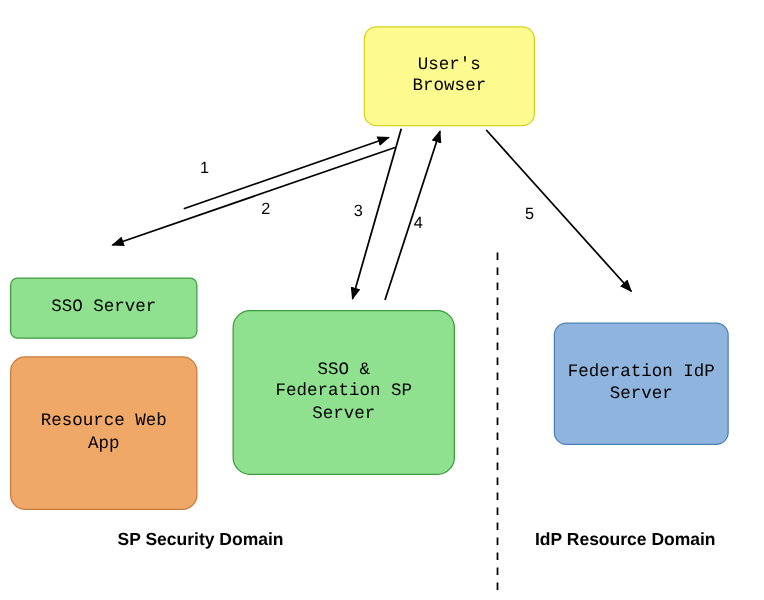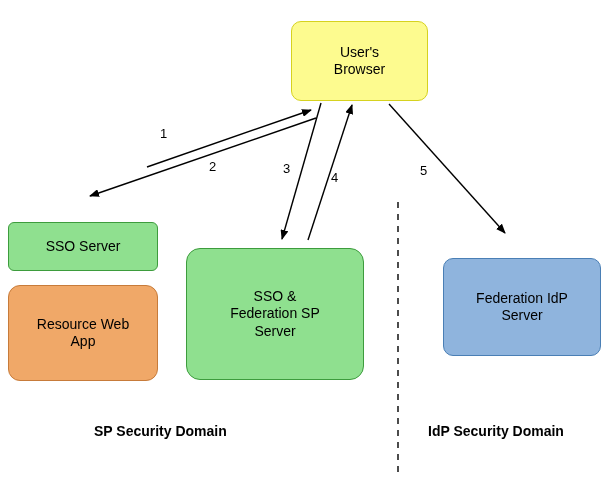--- a/index.html
+++ b/index.html
@@ -26,48 +26,49 @@
     position: absolute;
     box-sizing: border-box;
     display: flex;
     align-items: center;
     justify-content: center;
     text-align: center;
     font-size: 14px;
     color: #000000;
     line-height: 1.25;
     white-space: pre-line;
+    font-family: Liberation Mono, monospace;
   }
   #node-browser {
     left: 291px; top: 21px; width: 137px; height: 80px;
     background: #fdfb8f;
     border: 1px solid #d6d21f;
     border-radius: 10px;
   }
   #node-sso-agent {
     left: 8px; top: 222px; width: 150px; height: 49px;
     background: #8fe08f;
     border: 1px solid #3d9c3d;
     border-radius: 6px;
   }
   #node-resource-web-app {
-    left: 8px; top: 285px; width: 150px; height: 96px;
+    left: 8px; top: 285px; width: 150px; height: 123px;
     background: #f0a868;
     border: 1px solid #c77b3a;
     border-radius: 12px;
   }
   #node-sp-server {
     left: 186px; top: 248px; width: 178px; height: 132px;
     background: #8fe08f;
     border: 1px solid #3d9c3d;
     border-radius: 14px;
     justify-content: center;
   }
   #node-idp-server {
-    left: 443px; top: 258px; width: 158px; height: 98px;
+    left: 443px; top: 258px; width: 140px; height: 98px;
     background: #8fb4dd;
     border: 1px solid #4a7fb5;
     border-radius: 10px;
   }
   .arrow-label {
     position: absolute;
     font-size: 13px;
     color: #000000;
   }
   .domain-label {
@@ -134,15 +135,15 @@
 Server</span>
   </div>
 
   <div class="arrow-label" id="lbl-1">1</div>
   <div class="arrow-label" id="lbl-2">2</div>
   <div class="arrow-label" id="lbl-3">3</div>
   <div class="arrow-label" id="lbl-4">4</div>
   <div class="arrow-label" id="lbl-5">5</div>
 
   <div class="domain-label" id="label-sp-domain">SP Security Domain</div>
-  <div class="domain-label" id="label-idp-domain">IdP Security Domain</div>
+  <div class="domain-label" id="label-idp-domain">IdP Resource Domain</div>
 
 </div>
 
 </body></html>

